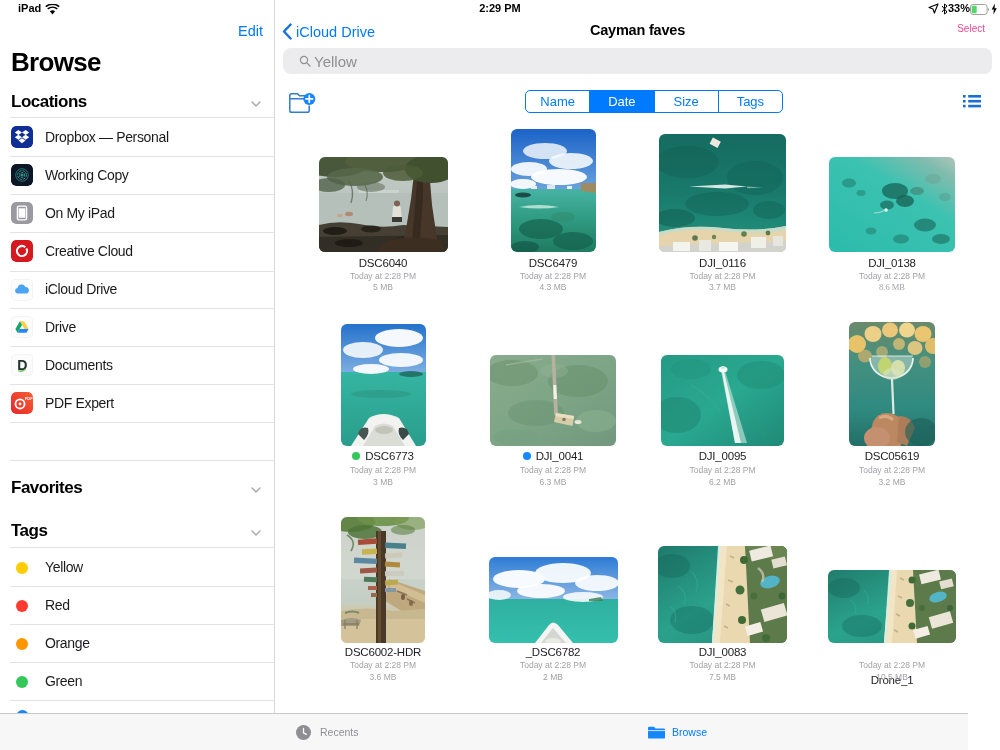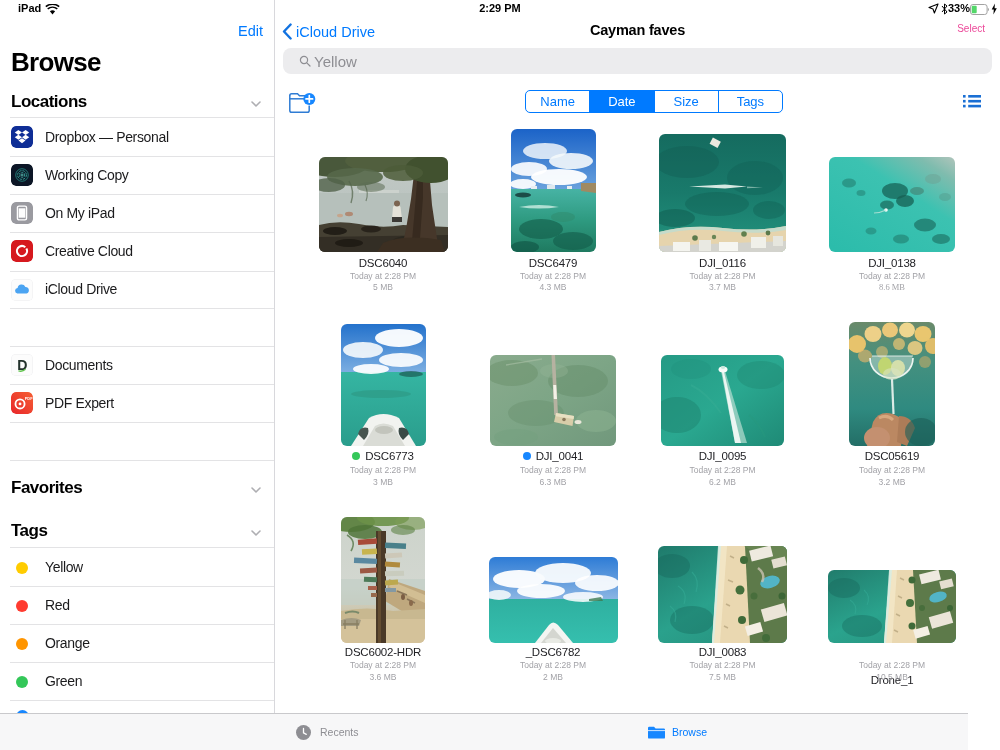--- a/index.html
+++ b/index.html
@@ -96,20 +96,29 @@
       </div>
     <div class="hair" style="top:270.5px;"></div>
     <div class="srow" style="top:270.5px;">
       <svg class="icon" viewBox="0 0 28 28">
           <rect width="28" height="28" rx="6" fill="#fcfcfc" stroke="#e8e8ea" stroke-width="1"></rect>
           <path d="M8 18.5 a3.6 3.6 0 0 1 0.4-7.1 a5.2 5.2 0 0 1 9.9-1.2 a4.2 4.2 0 0 1 1.5 8.2 Z" fill="#4ba4f2"></path>
         </svg>
       <div class="lbl">iCloud Drive</div>
       </div>
     <div class="hair" style="top:308px;"></div>
+    <div class="srow" style="top:308px;">
+      <svg class="icon" viewBox="0 0 28 28">
+          <rect width="28" height="28" rx="6" fill="#fcfcfc" stroke="#e8e8ea" stroke-width="1"></rect>
+          <path d="M11.3 6.8 L16.7 6.8 L22.4 16.6 L17 16.6 Z" fill="#ffcf46"></path>
+          <path d="M11.3 6.8 L5.6 16.6 L8.3 21.3 L14 11.5 Z" fill="#11a861"></path>
+          <path d="M8.3 21.3 L11 16.6 L22.4 16.6 L19.7 21.3 Z" fill="#2684fc"></path>
+        </svg>
+      <div class="lbl">Drive</div>
+      </div>
     <div class="hair" style="top:346px;"></div>
     <div class="srow" style="top:346px;">
       <svg class="icon" viewBox="0 0 28 28">
           <rect width="28" height="28" rx="6" fill="#fcfcfc" stroke="#e8e8ea" stroke-width="1"></rect>
           <text x="8" y="20.5" font-family="Liberation Sans, sans-serif" font-size="18" font-weight="bold" fill="#23322c">D</text>
           <path d="M9.5 21.5 q5 1.5 9-2" stroke="#5ec24a" stroke-width="1.6" fill="none"></path>
         </svg>
       <div class="lbl">Documents</div>
       </div>
     <div class="hair" style="top:384px;"></div>

